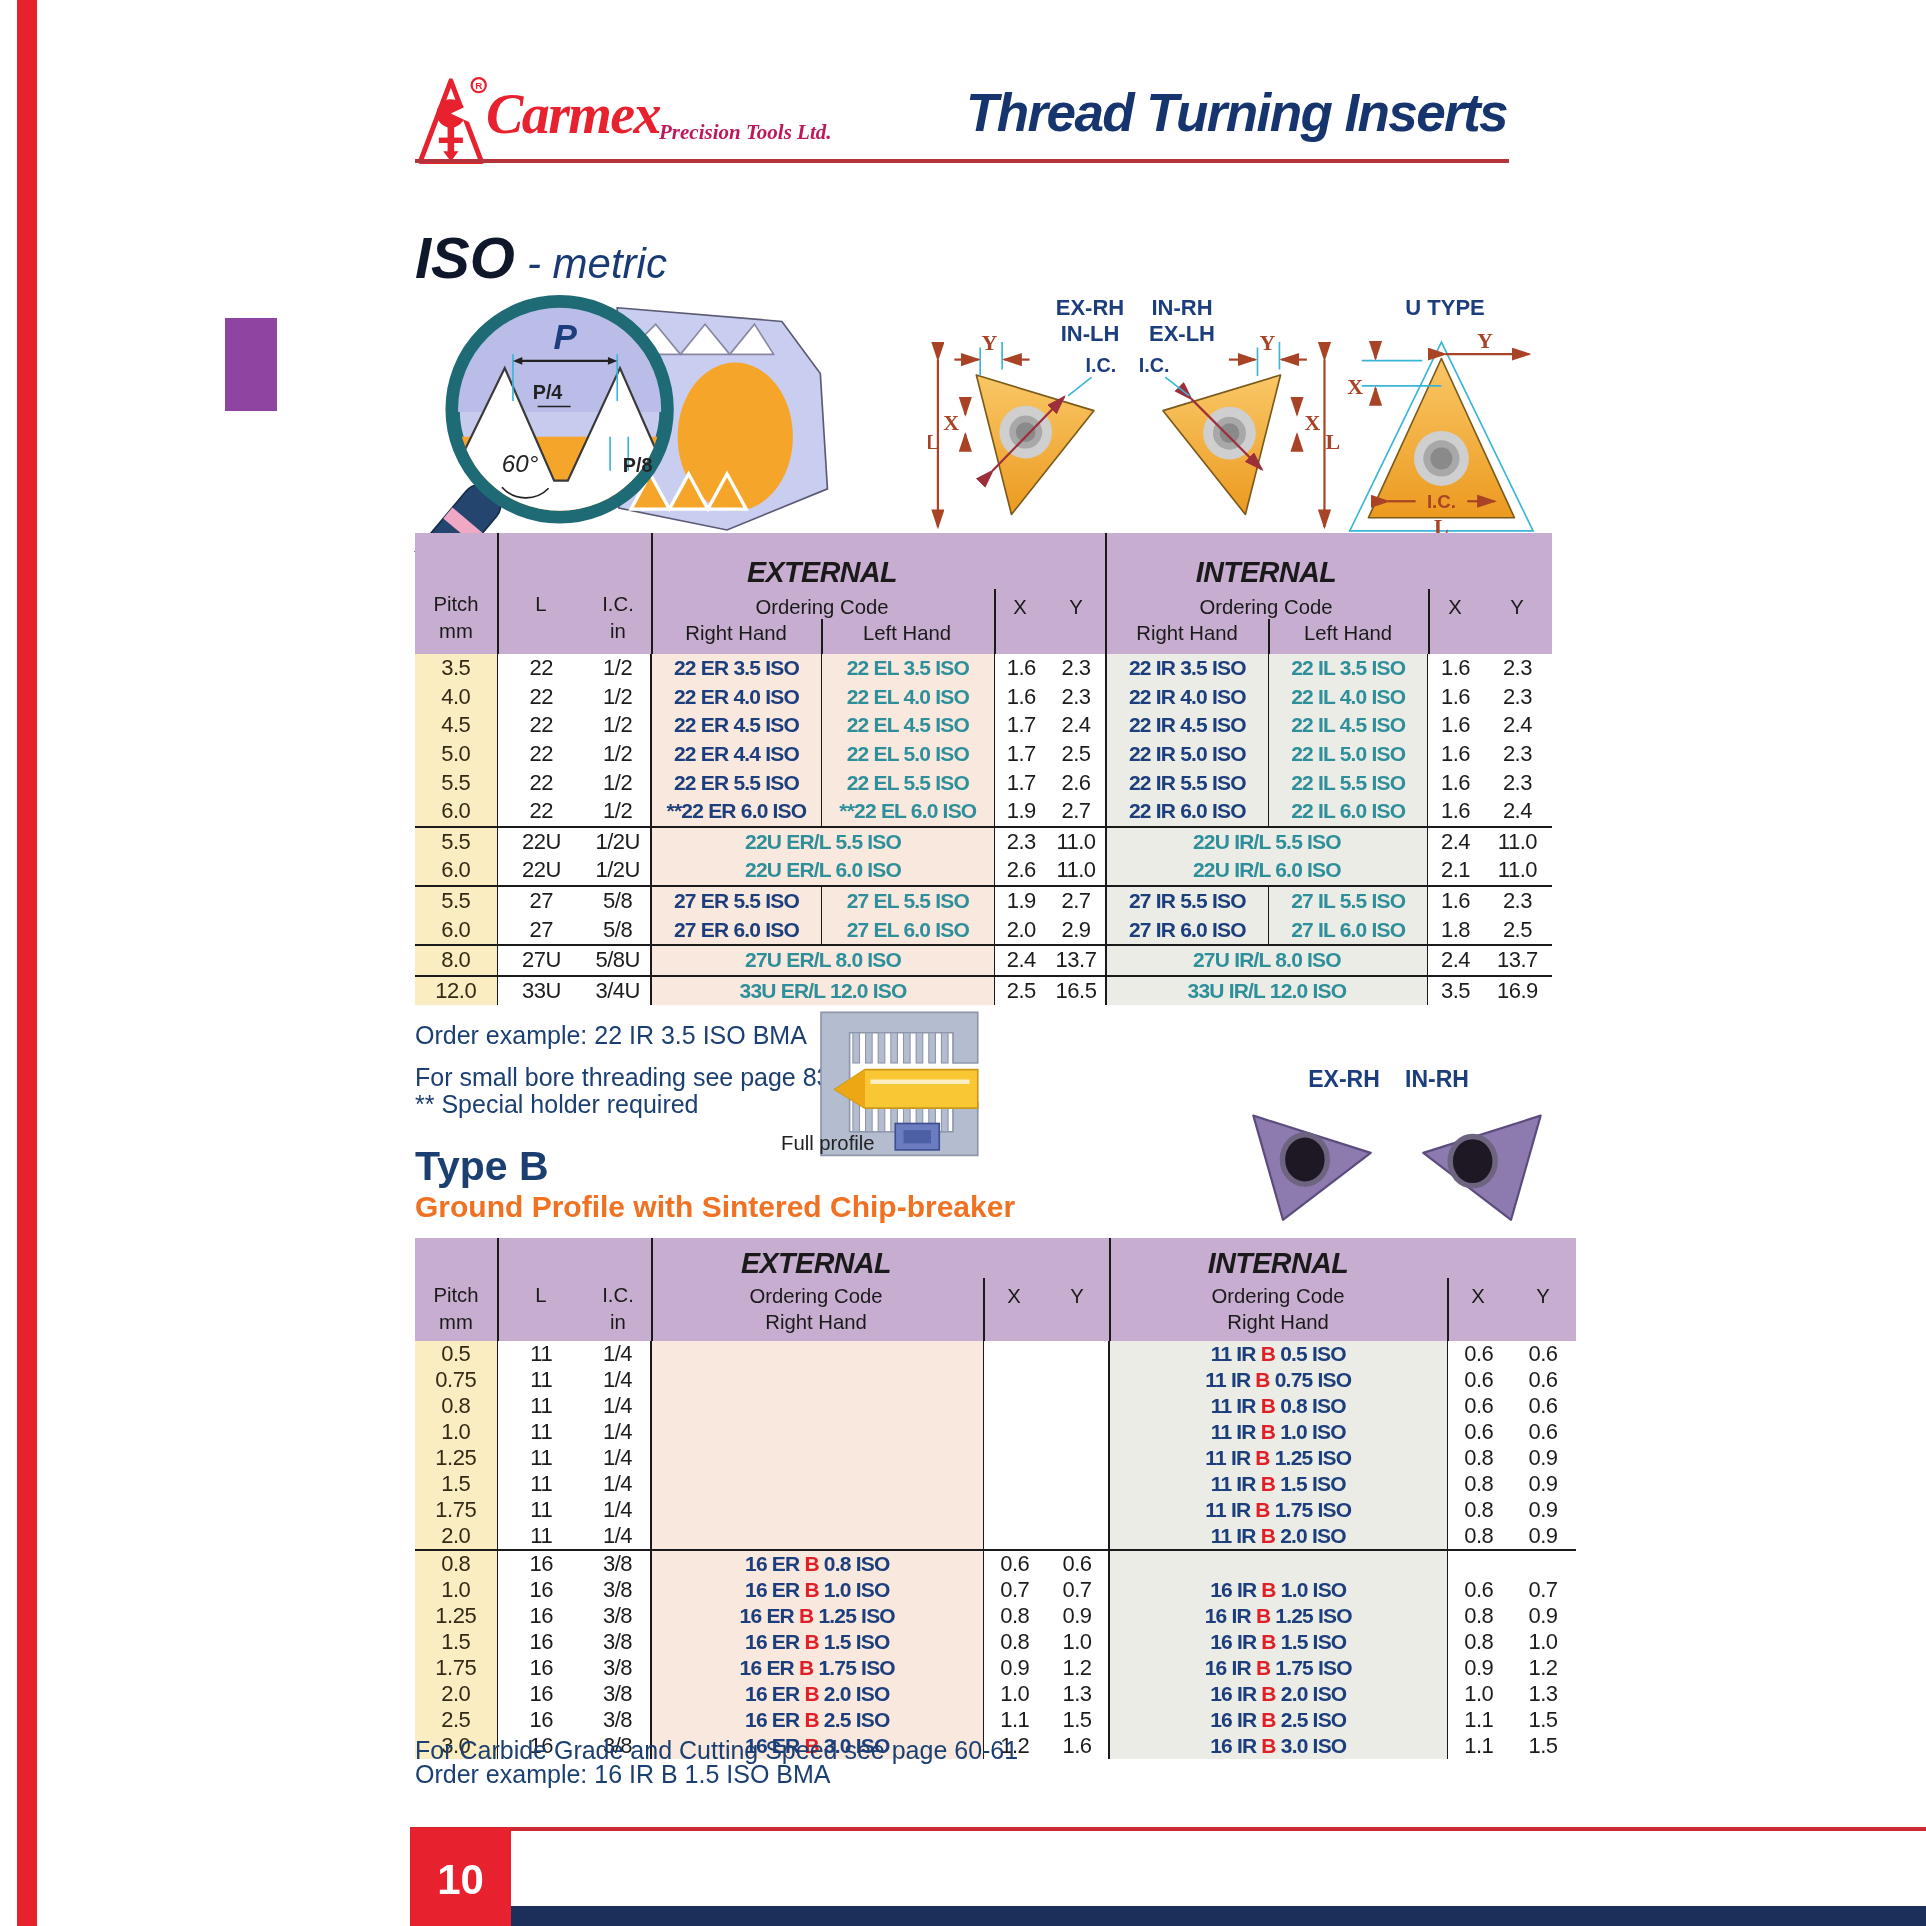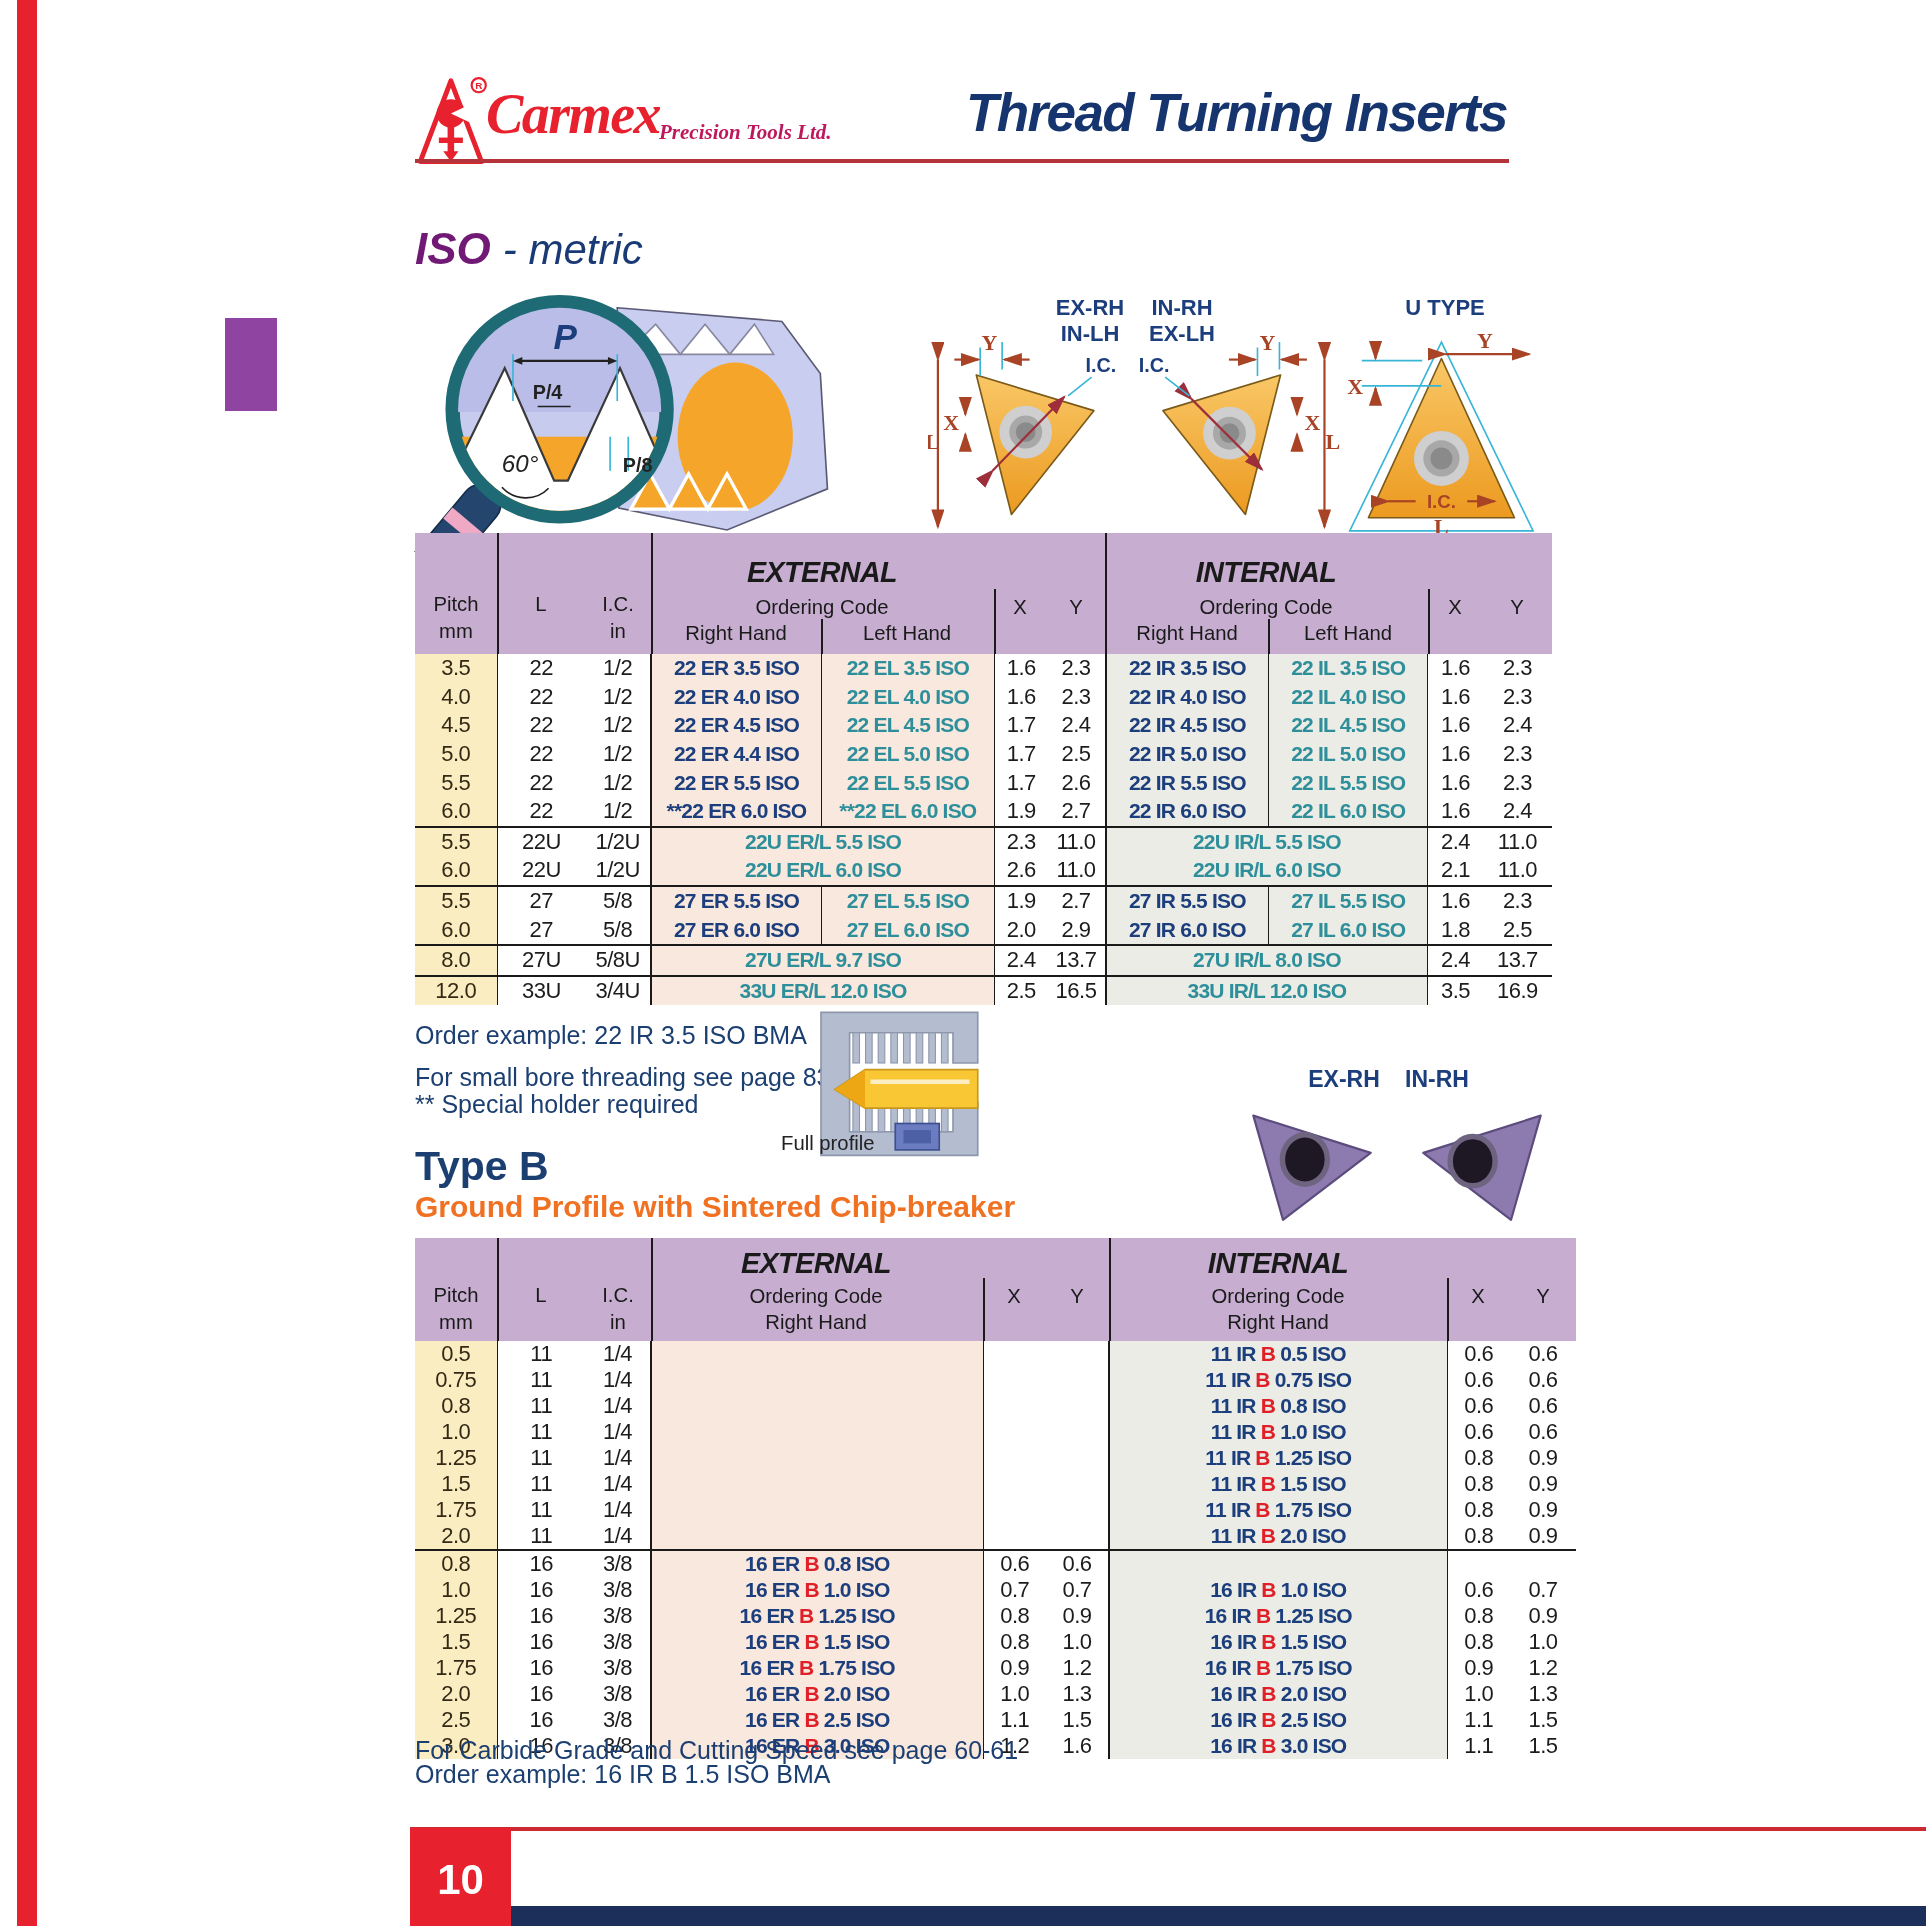--- a/index.html
+++ b/index.html
@@ -17,21 +17,21 @@
   #header-rule{left:415px;top:159px;width:1094px;height:4.4px;background:#b5343c;}
   
   #left-strip{left:16.5px;top:0;width:20px;height:1926px;background:#e8212e;}
   #purple-block{left:225px;top:318px;width:52px;height:93px;background:#8e44a0;}
   #bottom-rule{left:410px;top:1827px;width:1517px;height:3.8px;background:#cc2a33;}
   #page-box{left:410px;top:1828px;width:101px;height:98px;background:#e8212e;}
   #page-num{width:100%;text-align:center;margin-top:28px;font-size:42px;font-weight:bold;color:#ffffff;}
   #navy-bar{left:511px;top:1906px;width:1415px;height:20px;background:#1c2f5a;}
   
   #iso-line{left:415px;top:224px;}
-  #iso-main{font-size:44px;font-weight:bold;font-style:italic;color:#701a75;}
+  #iso-main{font-size:58px;font-weight:bold;font-style:italic;color:#0f172a;}
   #iso-sub{font-size:42px;font-style:italic;color:#1a3a75;margin-left:12px;}
   
   .dlbl{font-size:22px;font-weight:bold;color:#1c3e7d;}
   
   .thead{background:#c7aed1;border-bottom:1.6px solid #1a1a1a;}
   .hlbl{position:absolute;transform:translateX(-50%);font-size:20.3px;color:#1a1a1a;white-space:nowrap;}
   .hbig{font-size:28.6px;font-weight:bold;font-style:italic;letter-spacing:-0.5px;}
   .vl{position:absolute;background:#1a1a1a;width:1.6px;}
   .vl4{width:2.2px;}
   table{position:absolute;border-collapse:collapse;table-layout:fixed;}
@@ -362,21 +362,21 @@
         <td class="bg-w c-num">2.9</td>
         <td class="bg-g c-code navy bl4">27 IR 6.0 ISO</td>
         <td class="bg-g c-code teal bl2">27 IL 6.0 ISO</td>
         <td class="bg-w c-num bl2">1.8</td>
         <td class="bg-w c-num">2.5</td>
       </tr>
       <tr class="gs">
         <td class="bg-y c-pitch">8.0</td>
         <td class="bg-w c-num bl2">27U</td>
         <td class="bg-w c-num">5/8U</td>
-        <td class="bg-p c-code teal bl4" colspan="2">27U ER/L 9.7 ISO</td>
+        <td class="bg-p c-code teal bl4" colspan="2">27U ER/L 8.0 ISO</td>
         <td class="bg-w c-num bl2">2.4</td>
         <td class="bg-w c-num">13.7</td>
         <td class="bg-g c-code teal bl4" colspan="2">27U IR/L 8.0 ISO</td>
         <td class="bg-w c-num bl2">2.4</td>
         <td class="bg-w c-num">13.7</td>
       </tr>
       <tr class="gs">
         <td class="bg-y c-pitch">12.0</td>
         <td class="bg-w c-num bl2">33U</td>
         <td class="bg-w c-num">3/4U</td>

